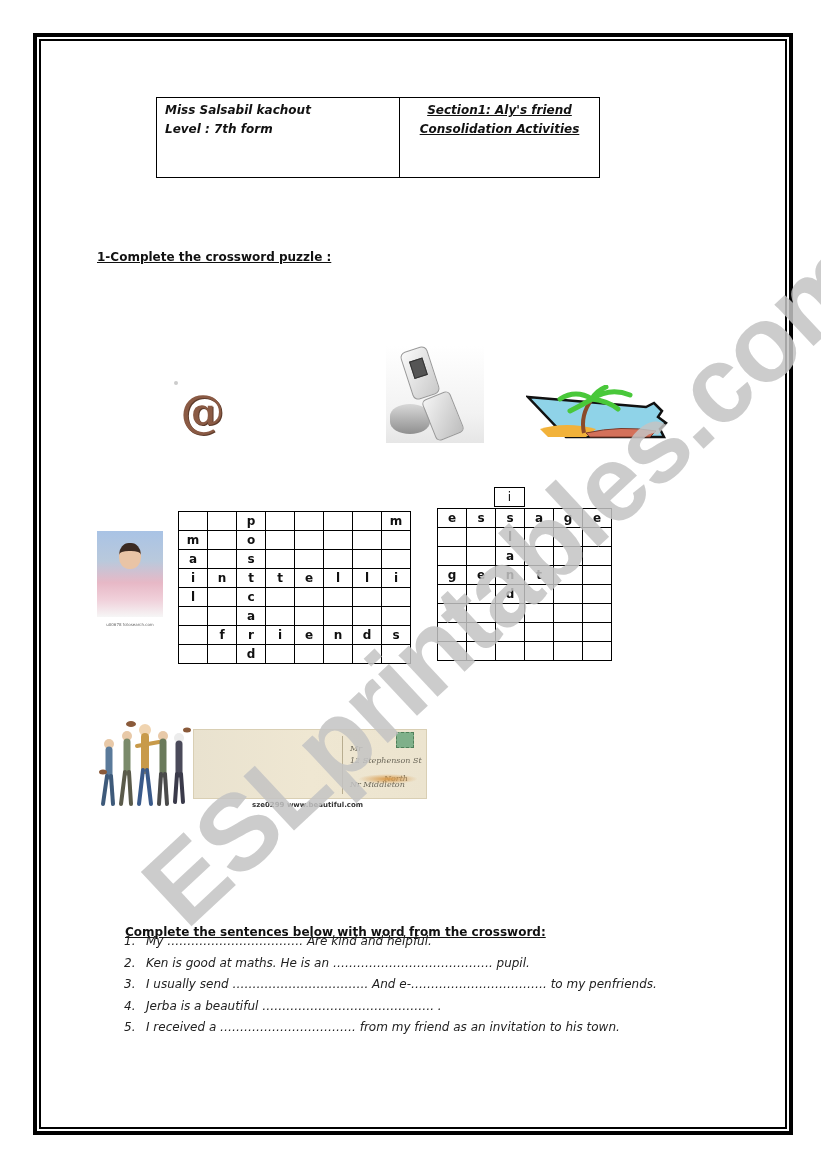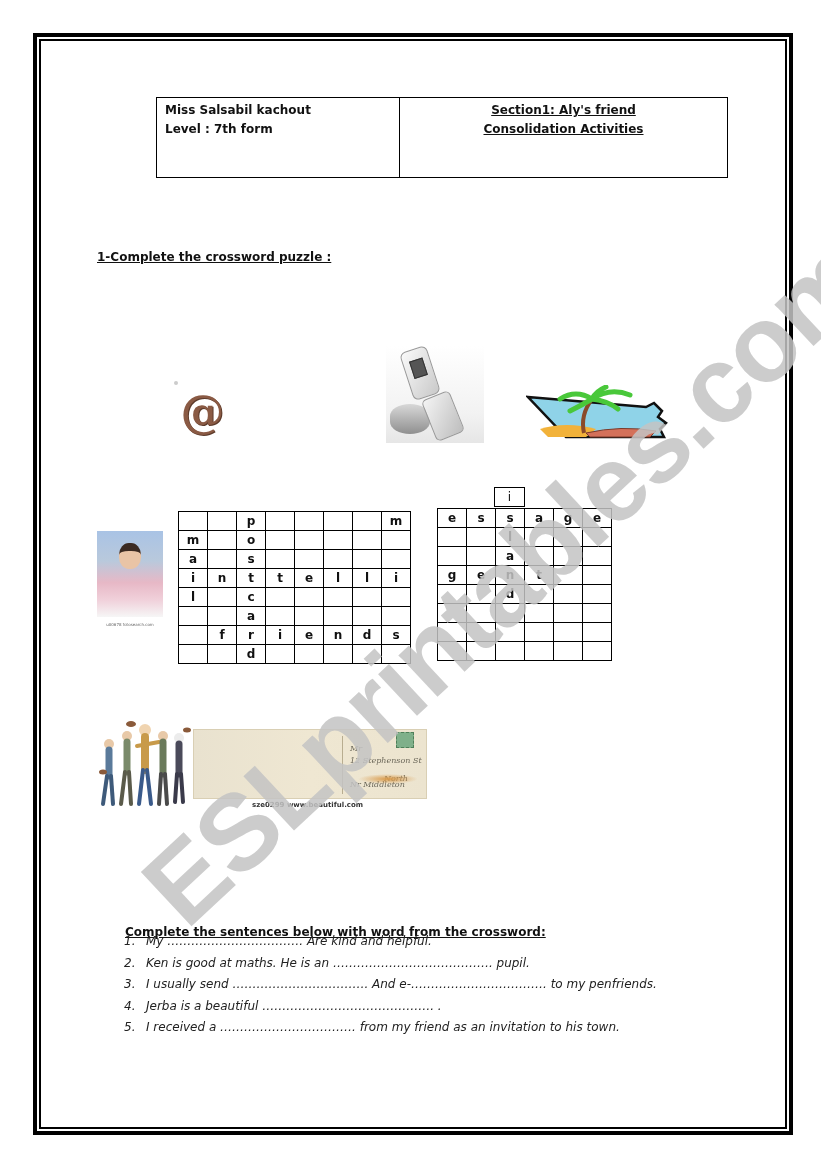--- a/index.html
+++ b/index.html
@@ -2,21 +2,21 @@
 <html><head>
 <meta charset="utf-8">
 <style>
   * { box-sizing: border-box; margin: 0; padding: 0; }
   html, body { width: 821px; height: 1169px; background: #ffffff; overflow: hidden; }
   body { position: relative; font-family: "DejaVu Sans", sans-serif; color: #111; }
 
   .frame-outer { position: absolute; left: 33px; top: 33px; width: 760px; height: 1102px; border: 4px solid #000; }
   .frame-inner { position: absolute; left: 39px; top: 39px; width: 748px; height: 1090px; border: 2px solid #000; }
 
-  .header-table { position: absolute; left: 156px; top: 97px; width: 572px; height: 81px; border: 1.5px solid #000; display: flex; }
+  .header-table { position: absolute; left: 156px; top: 97px; width: 444px; height: 81px; border: 1.5px solid #000; display: flex; font-style: italic; }
   .header-cell { flex: 0 0 auto; padding: 3px 8px; font-size: 12px; font-weight: bold; line-height: 19px; font-family: "DejaVu Sans", sans-serif; }
   .header-cell.left { width: 243px; border-right: 1.5px solid #000; }
   .header-cell.right { flex: 1; }
   .u { text-decoration: underline; text-align: center; }
 
   .task-title { position: absolute; left: 97px; top: 250px; font-size: 12px; font-weight: bold; text-decoration: underline; }
 
   .pic { position: absolute; }
   .at-icon { left: 180px; top: 388px; width: 45px; height: 48px; font-size: 44px; font-weight: bold; color: #8a5a44; line-height: 48px; text-align: center; font-family: "DejaVu Serif", serif; text-shadow: 1px 1px 0 #5c3a2a; }
   .dot-speck { position: absolute; left: 174px; top: 381px; width: 4px; height: 4px; background: #ccc; border-radius: 50%; }

